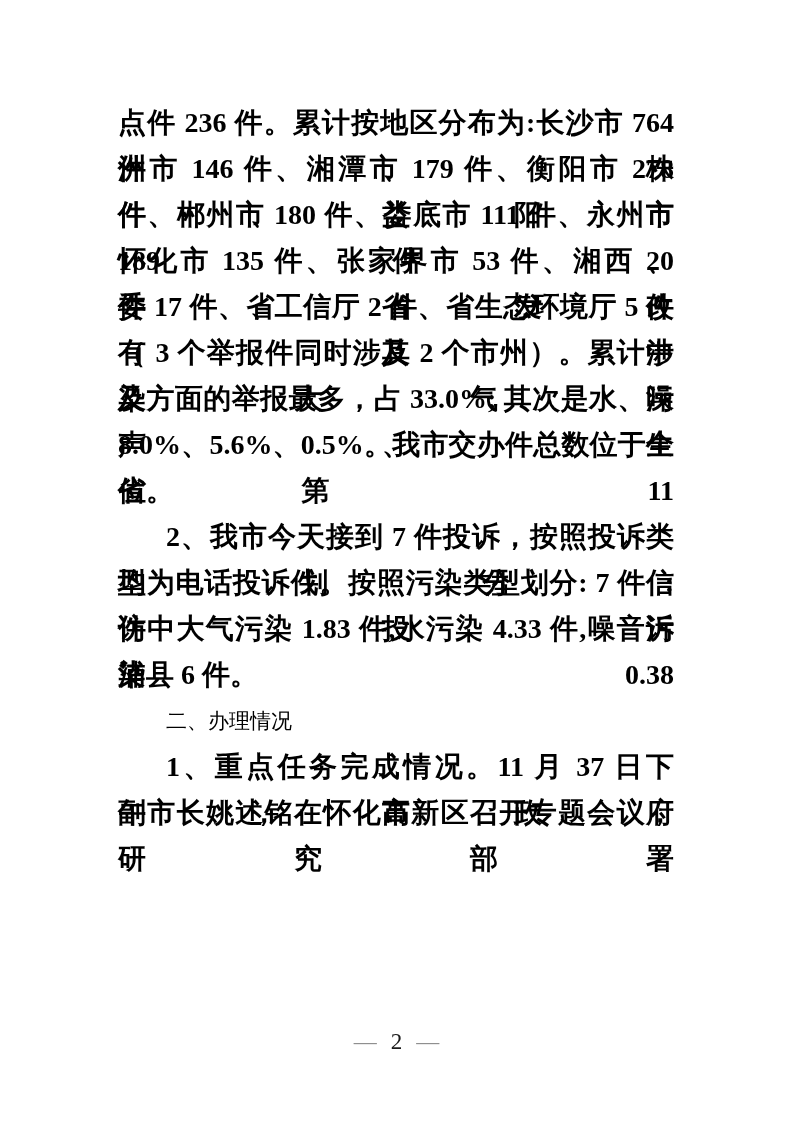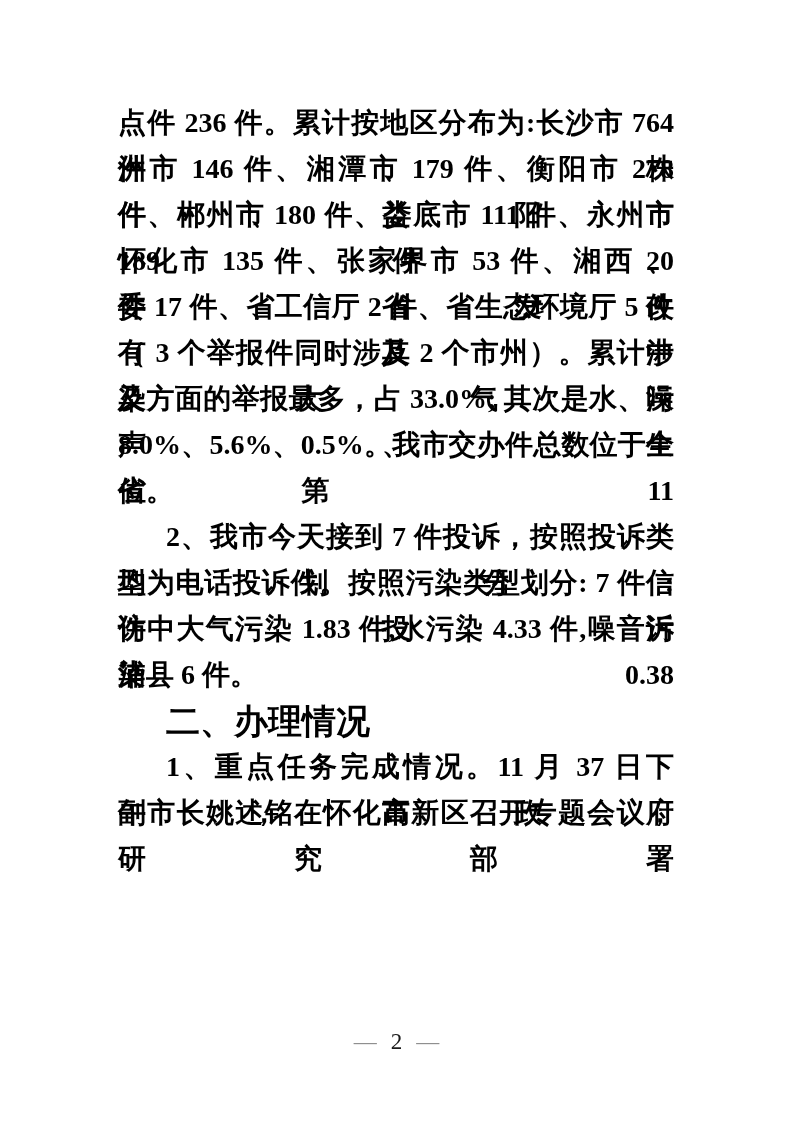--- a/index.html
+++ b/index.html
@@ -39,22 +39,22 @@
     white-space: normal;
     text-align: justify;
     text-align-last: justify;
     -moz-text-align-last: justify;
   }
   .line.indent {
     text-indent: 48px;
   }
   .line.heading {
     font-family: "Liberation Sans", "DejaVu Sans", sans-serif;
-    font-weight: 700;
-    font-size: 34px;
+    font-weight: 400;
+    font-size: 21px;
   }
   .footer {
     position: absolute;
     top: 1027px;
     left: 0;
     width: 793px;
     text-align: center;
     font-size: 23px;
     line-height: 30px;
     font-family: "Liberation Serif", "DejaVu Serif", serif;

